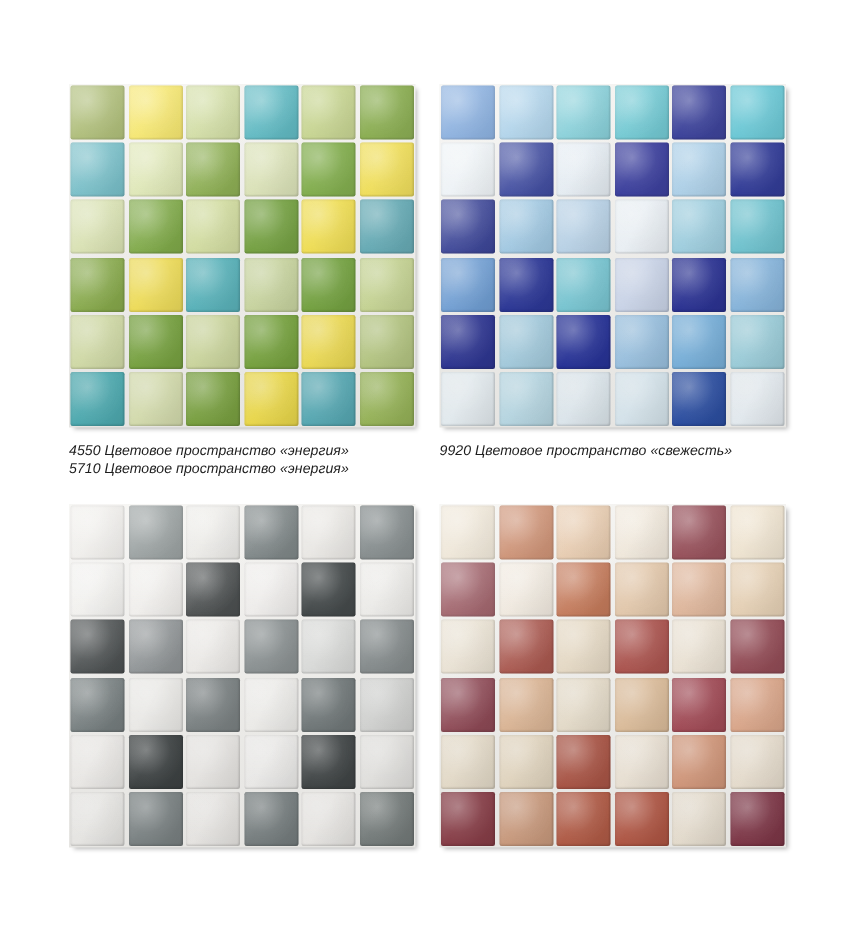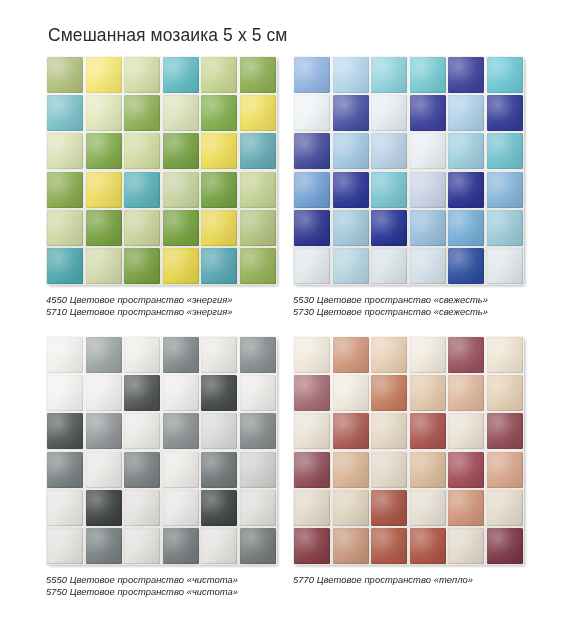--- a/index.html
+++ b/index.html
@@ -103,21 +103,20 @@
     letter-spacing: 0.05px;
     white-space: nowrap;
   }
   .caption .caption-line { display: block; }
 </style>
 </head>
 <body>
 
 <div class="catalog-grid">
 
-  <h1 id="page-title">Смешанная мозаика 5 x 5 см</h1>
 
   <div class="product-cell cell-tl">
     <div class="mosaic-panel" id="panel-0">
         <div class="tile" style="background-color: rgb(143, 164, 68);"></div>
         <div class="tile" style="background-color: rgb(244, 225, 73);"></div>
         <div class="tile" style="background-color: rgb(203, 217, 150);"></div>
         <div class="tile" style="background-color: rgb(79, 179, 189);"></div>
         <div class="tile" style="background-color: rgb(195, 210, 136);"></div>
         <div class="tile" style="background-color: rgb(127, 166, 64);"></div>
         <div class="tile" style="background-color: rgb(86, 176, 188);"></div>
@@ -190,22 +189,21 @@
         <div class="tile" style="background-color: rgb(121, 180, 224);"></div>
         <div class="tile" style="background-color: rgb(159, 211, 224);"></div>
         <div class="tile" style="background-color: rgb(238, 246, 250);"></div>
         <div class="tile" style="background-color: rgb(191, 224, 236);"></div>
         <div class="tile" style="background-color: rgb(231, 241, 247);"></div>
         <div class="tile" style="background-color: rgb(223, 238, 246);"></div>
         <div class="tile" style="background-color: rgb(46, 82, 168);"></div>
         <div class="tile" style="background-color: rgb(238, 245, 250);"></div>
       </div>
     <div class="caption">
-      <span class="caption-line">5530 Цветовое пространство «свежесть»</span>
-      <span class="caption-line">5730 Цветовое пространство «свежесть»</span>
+      <span class="caption-line">9920 Цветовое пространство «свежесть»</span>
     </div>
   </div>
 
   <div class="product-cell cell-bl">
     <div class="mosaic-panel" id="panel-2">
         <div class="tile" style="background-color: rgb(236, 234, 230);"></div>
         <div class="tile" style="background-color: rgb(126, 135, 135);"></div>
         <div class="tile" style="background-color: rgb(234, 233, 229);"></div>
         <div class="tile" style="background-color: rgb(112, 121, 122);"></div>
         <div class="tile" style="background-color: rgb(233, 231, 227);"></div>
@@ -234,24 +232,20 @@
         <div class="tile" style="background-color: rgb(243, 242, 240);"></div>
         <div class="tile" style="background-color: rgb(62, 67, 68);"></div>
         <div class="tile" style="background-color: rgb(233, 232, 229);"></div>
         <div class="tile" style="background-color: rgb(242, 241, 238);"></div>
         <div class="tile" style="background-color: rgb(127, 135, 136);"></div>
         <div class="tile" style="background-color: rgb(241, 239, 236);"></div>
         <div class="tile" style="background-color: rgb(123, 131, 132);"></div>
         <div class="tile" style="background-color: rgb(242, 240, 237);"></div>
         <div class="tile" style="background-color: rgb(121, 128, 127);"></div>
       </div>
-    <div class="caption">
-      <span class="caption-line">5550 Цветовое пространство «чистота»</span>
-      <span class="caption-line">5750 Цветовое пространство «чистота»</span>
-    </div>
   </div>
 
   <div class="product-cell cell-br">
     <div class="mosaic-panel" id="panel-3">
         <div class="tile" style="background-color: rgb(234, 223, 203);"></div>
         <div class="tile" style="background-color: rgb(192, 116, 79);"></div>
         <div class="tile" style="background-color: rgb(228, 195, 162);"></div>
         <div class="tile" style="background-color: rgb(239, 230, 216);"></div>
         <div class="tile" style="background-color: rgb(140, 62, 73);"></div>
         <div class="tile" style="background-color: rgb(238, 226, 205);"></div>
@@ -280,17 +274,16 @@
         <div class="tile" style="background-color: rgb(215, 154, 124);"></div>
         <div class="tile" style="background-color: rgb(238, 228, 212);"></div>
         <div class="tile" style="background-color: rgb(142, 65, 75);"></div>
         <div class="tile" style="background-color: rgb(210, 161, 131);"></div>
         <div class="tile" style="background-color: rgb(184, 95, 73);"></div>
         <div class="tile" style="background-color: rgb(183, 90, 71);"></div>
         <div class="tile" style="background-color: rgb(239, 230, 215);"></div>
         <div class="tile" style="background-color: rgb(131, 57, 74);"></div>
       </div>
     <div class="caption">
-      <span class="caption-line">5770 Цветовое пространство «тепло»</span>
     </div>
   </div>
 
 </div>
 
 </body></html>

